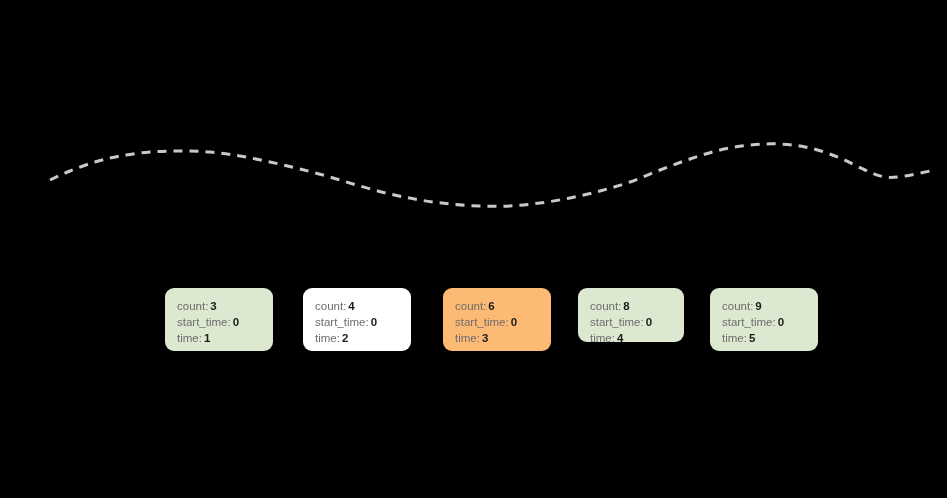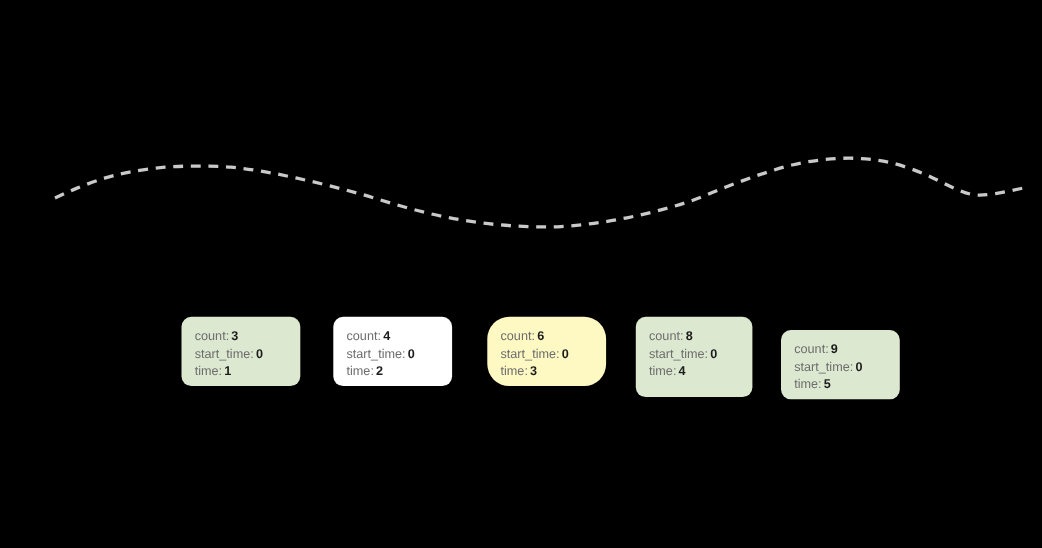--- a/index.html
+++ b/index.html
@@ -68,30 +68,30 @@
       <div class="card" style="left: 165px; top: 288px; width: 108px; height: 63px; background: rgb(220, 233, 208);">
         <div class="card-row"><span class="row-label">count:</span><span class="row-value">3</span></div>
         <div class="card-row"><span class="row-label">start_time:</span><span class="row-value">0</span></div>
         <div class="card-row"><span class="row-label">time:</span><span class="row-value">1</span></div>
       </div>
       <div class="card" style="left: 303px; top: 288px; width: 108px; height: 63px; background: #ffffff;">
         <div class="card-row"><span class="row-label">count:</span><span class="row-value">4</span></div>
         <div class="card-row"><span class="row-label">start_time:</span><span class="row-value">0</span></div>
         <div class="card-row"><span class="row-label">time:</span><span class="row-value">2</span></div>
       </div>
-      <div class="card" style="left: 443px; top: 288px; width: 108px; height: 63px; background: #fef9c3; border-radius: 20px;">
+      <div class="card" style="left: 443px; top: 288px; width: 108px; height: 63px; background: #fdba74;">
         <div class="card-row"><span class="row-label">count:</span><span class="row-value">6</span></div>
         <div class="card-row"><span class="row-label">start_time:</span><span class="row-value">0</span></div>
         <div class="card-row"><span class="row-label">time:</span><span class="row-value">3</span></div>
       </div>
-      <div class="card" style="left: 578px; top: 288px; width: 106px; height: 73px; background: rgb(220, 233, 208);">
+      <div class="card" style="left: 578px; top: 288px; width: 106px; height: 54px; background: rgb(220, 233, 208);">
         <div class="card-row"><span class="row-label">count:</span><span class="row-value">8</span></div>
         <div class="card-row"><span class="row-label">start_time:</span><span class="row-value">0</span></div>
         <div class="card-row"><span class="row-label">time:</span><span class="row-value">4</span></div>
       </div>
-      <div class="card" style="left: 710px; top: 288px; width: 108px; height: 63px; background: rgb(220, 233, 208); margin-top: 12px;">
+      <div class="card" style="left: 710px; top: 288px; width: 108px; height: 63px; background: rgb(220, 233, 208);">
         <div class="card-row"><span class="row-label">count:</span><span class="row-value">9</span></div>
         <div class="card-row"><span class="row-label">start_time:</span><span class="row-value">0</span></div>
         <div class="card-row"><span class="row-label">time:</span><span class="row-value">5</span></div>
       </div>
     </div>
 
 </div>
 
 </body></html>

